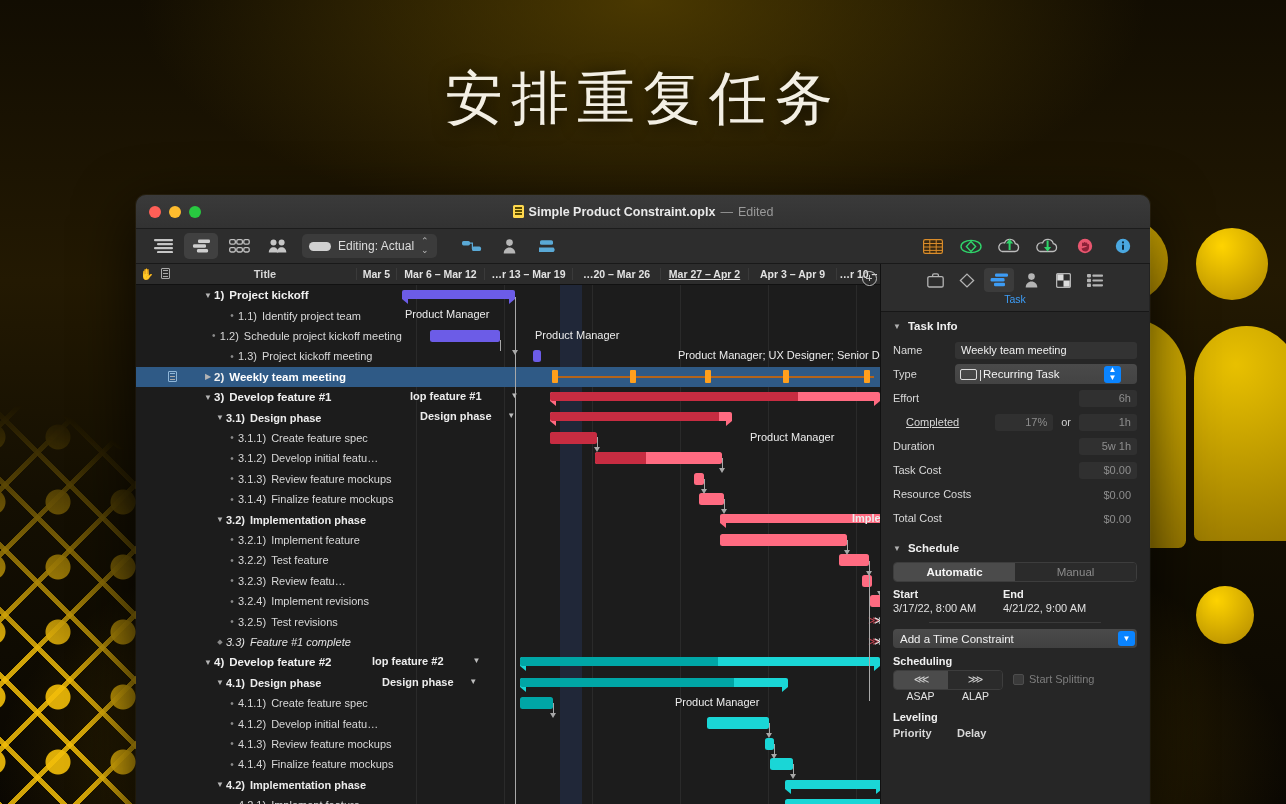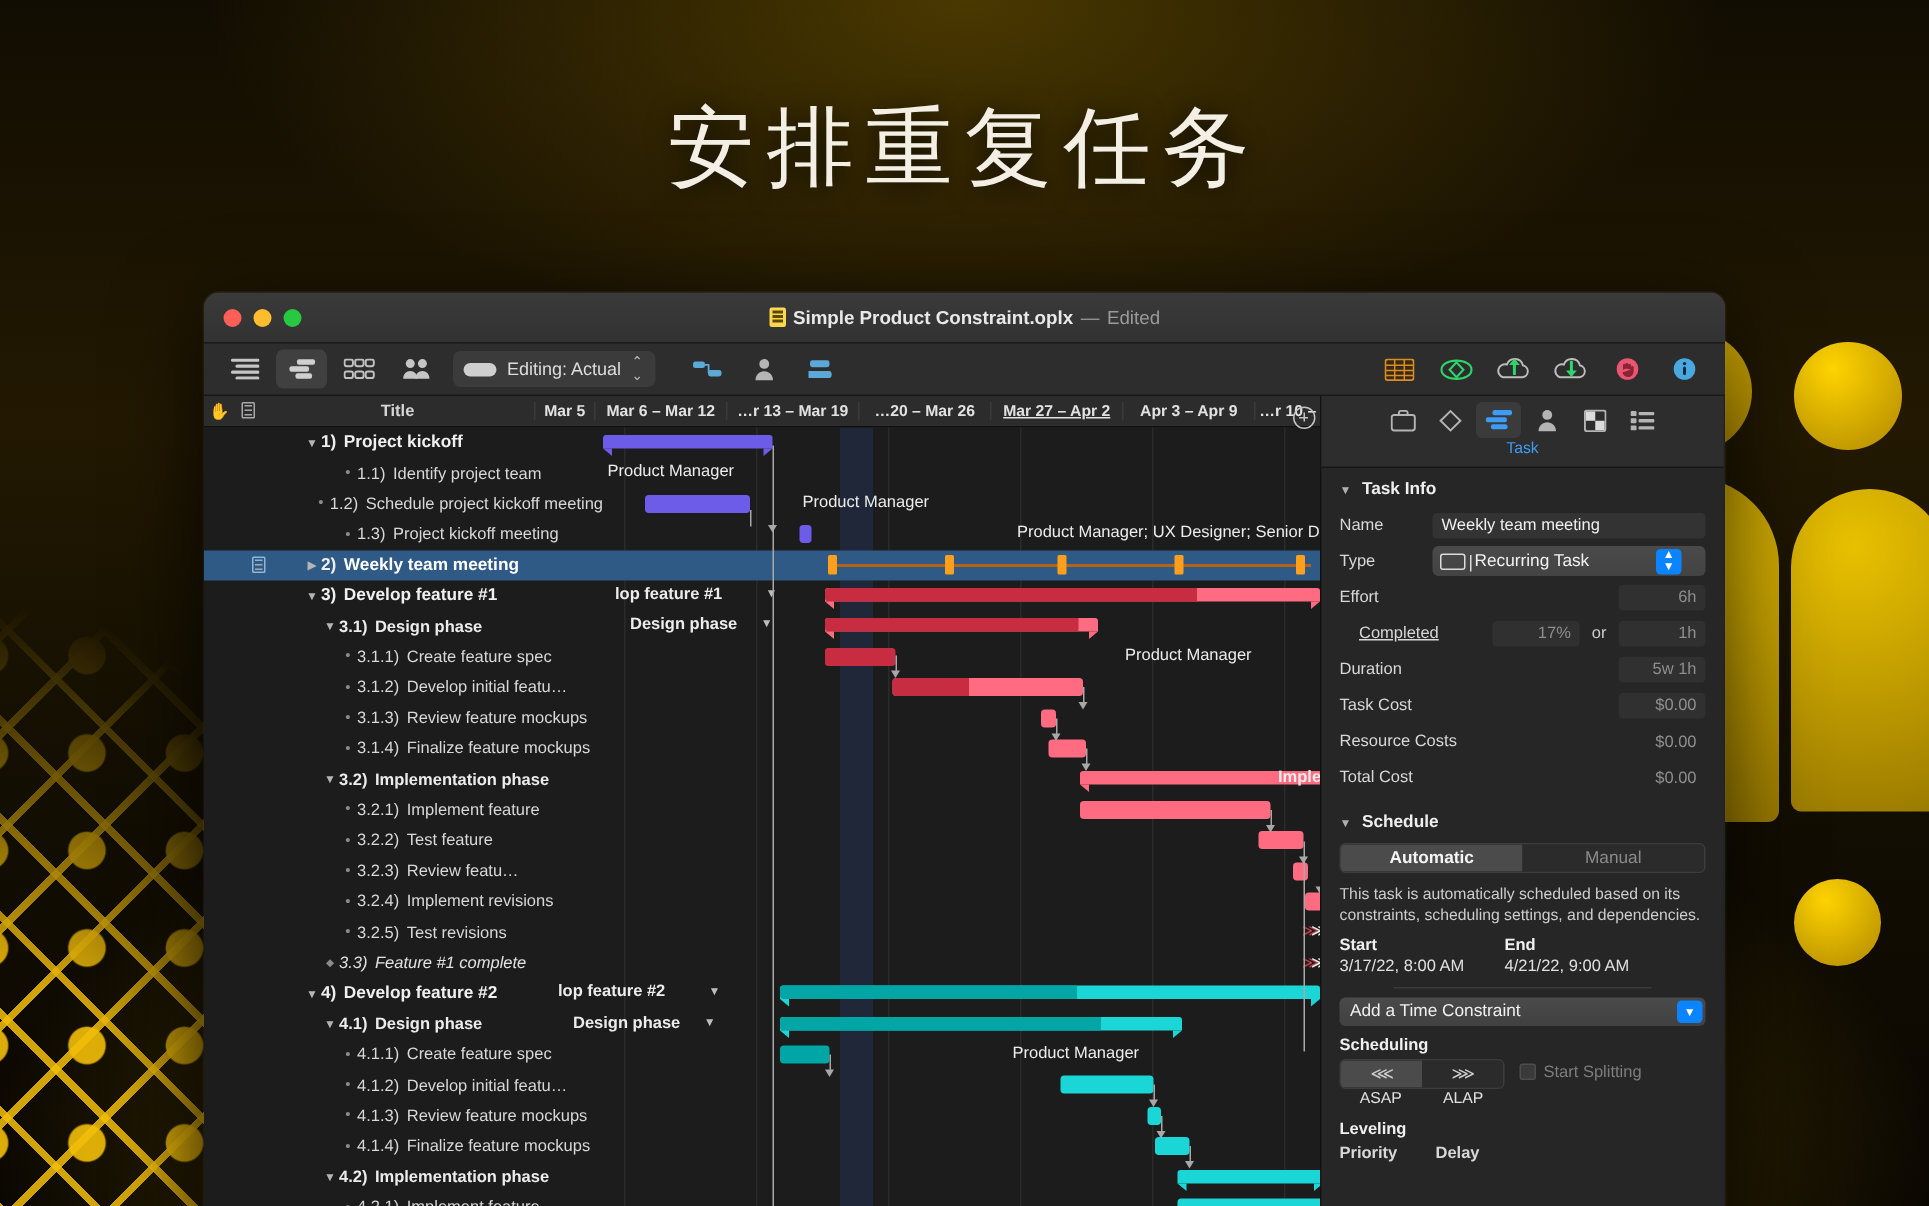--- a/index.html
+++ b/index.html
@@ -917,21 +917,20 @@
         <div class="sect-head" style="padding-top:12px">
           <span class="sect-tri">▼</span>
           <span>Schedule</span>
         </div>
 
         <div class="seg">
           <div class="on">Automatic</div>
           <div>Manual</div>
         </div>
 
-        <div class="helptext">This task is automatically scheduled based on its constraints, scheduling settings, and dependencies.</div>
 
         <div class="se-grid">
           <div class="se-col">
             <div class="se-lbl">Start</div>
             <div class="se-val">3/17/22, 8:00 AM</div>
           </div>
           <div class="se-col">
             <div class="se-lbl">End</div>
             <div class="se-val">4/21/22, 9:00 AM</div>
           </div>

